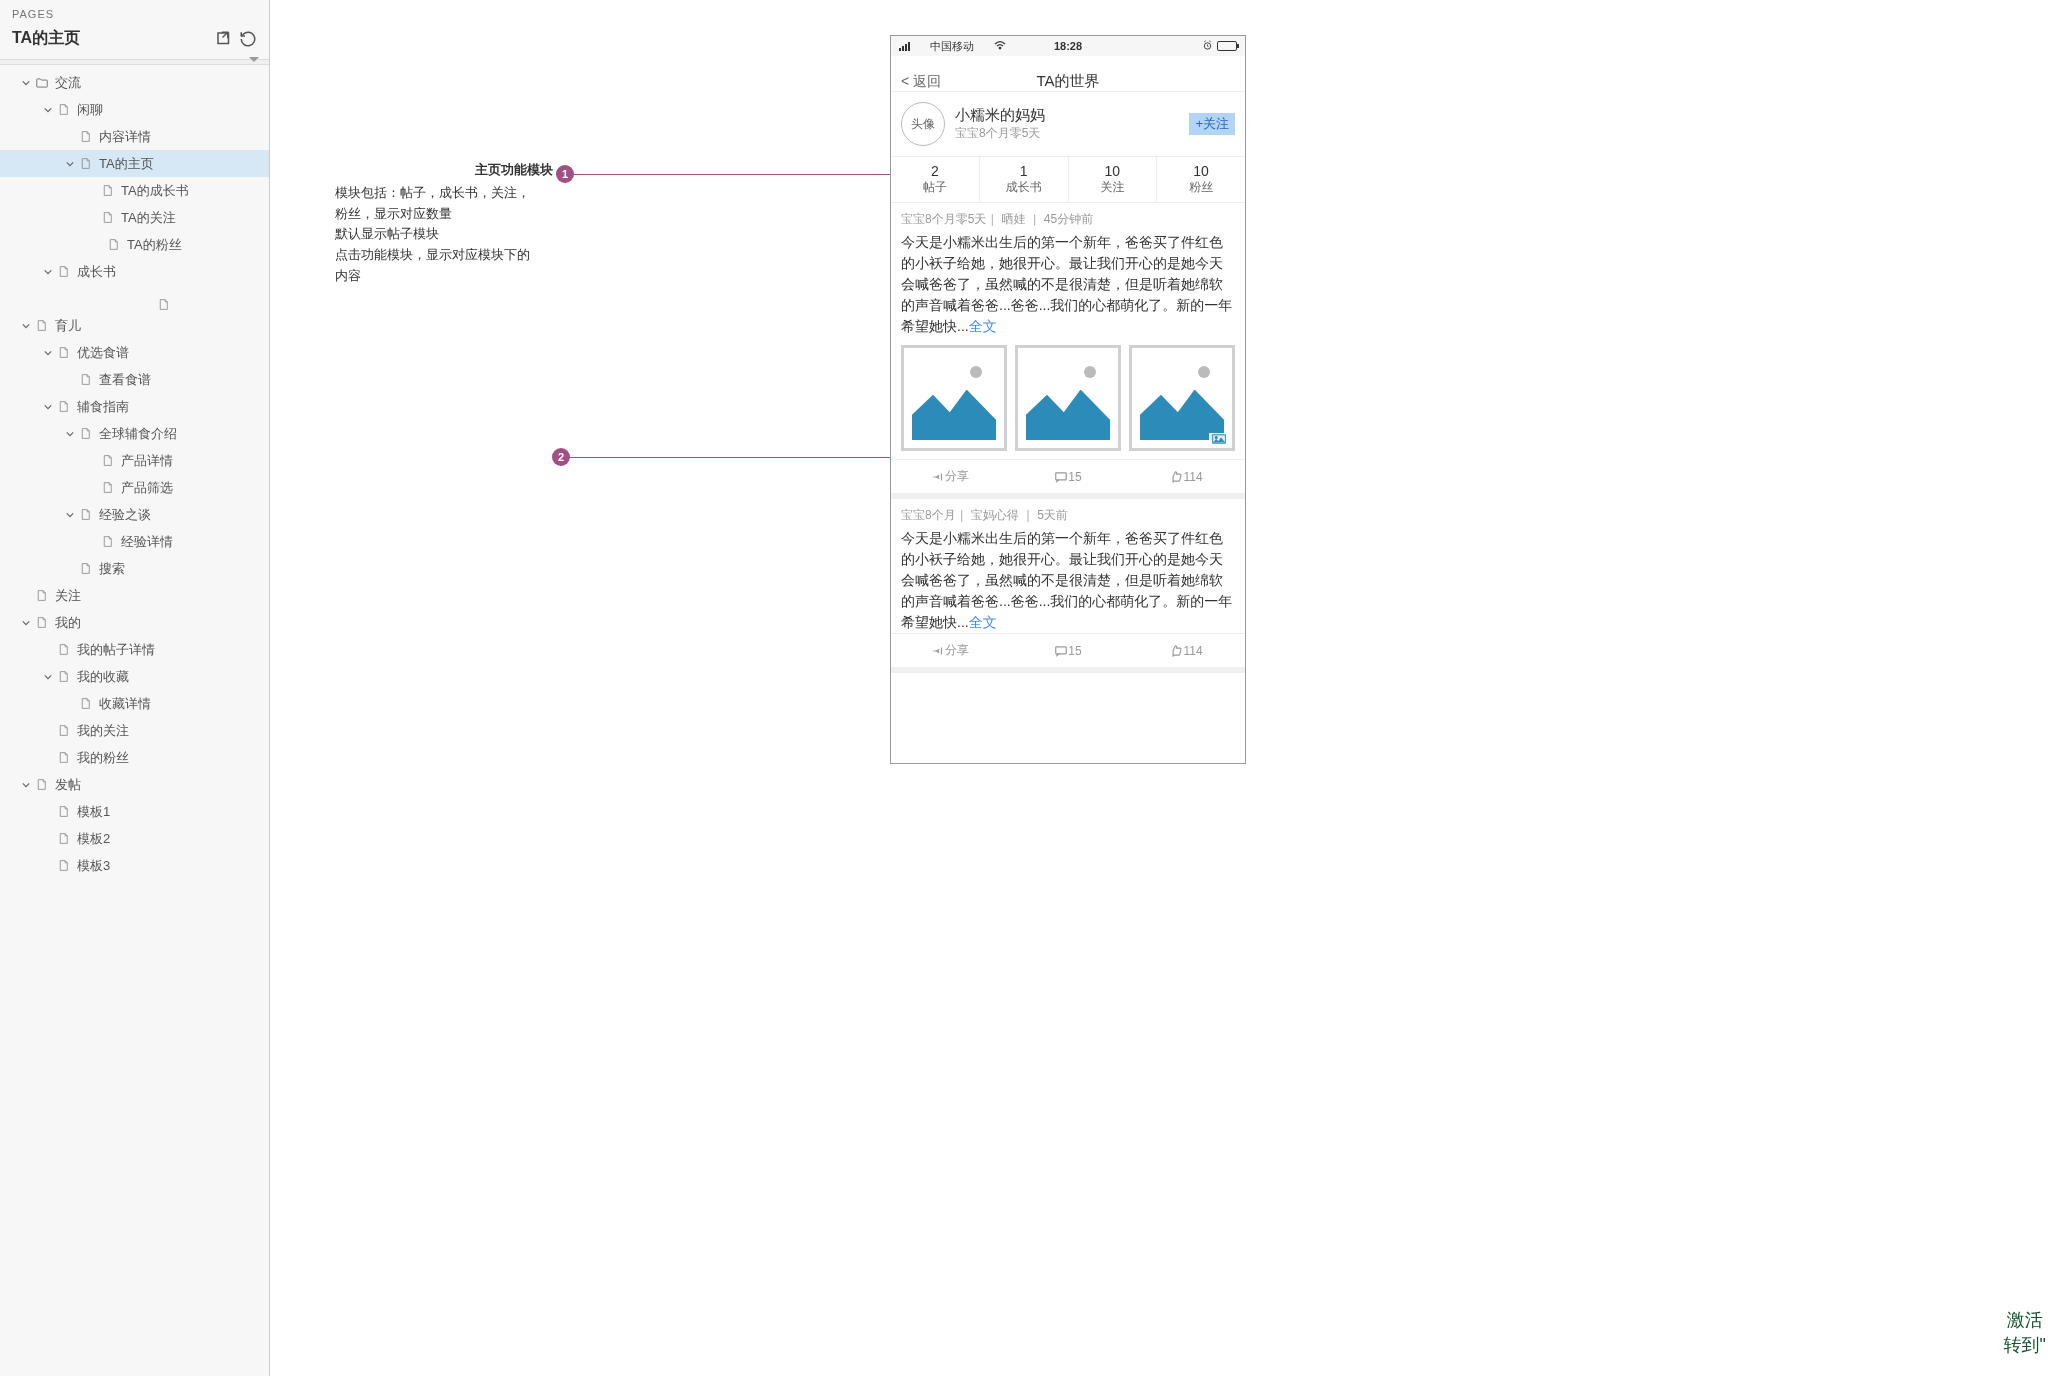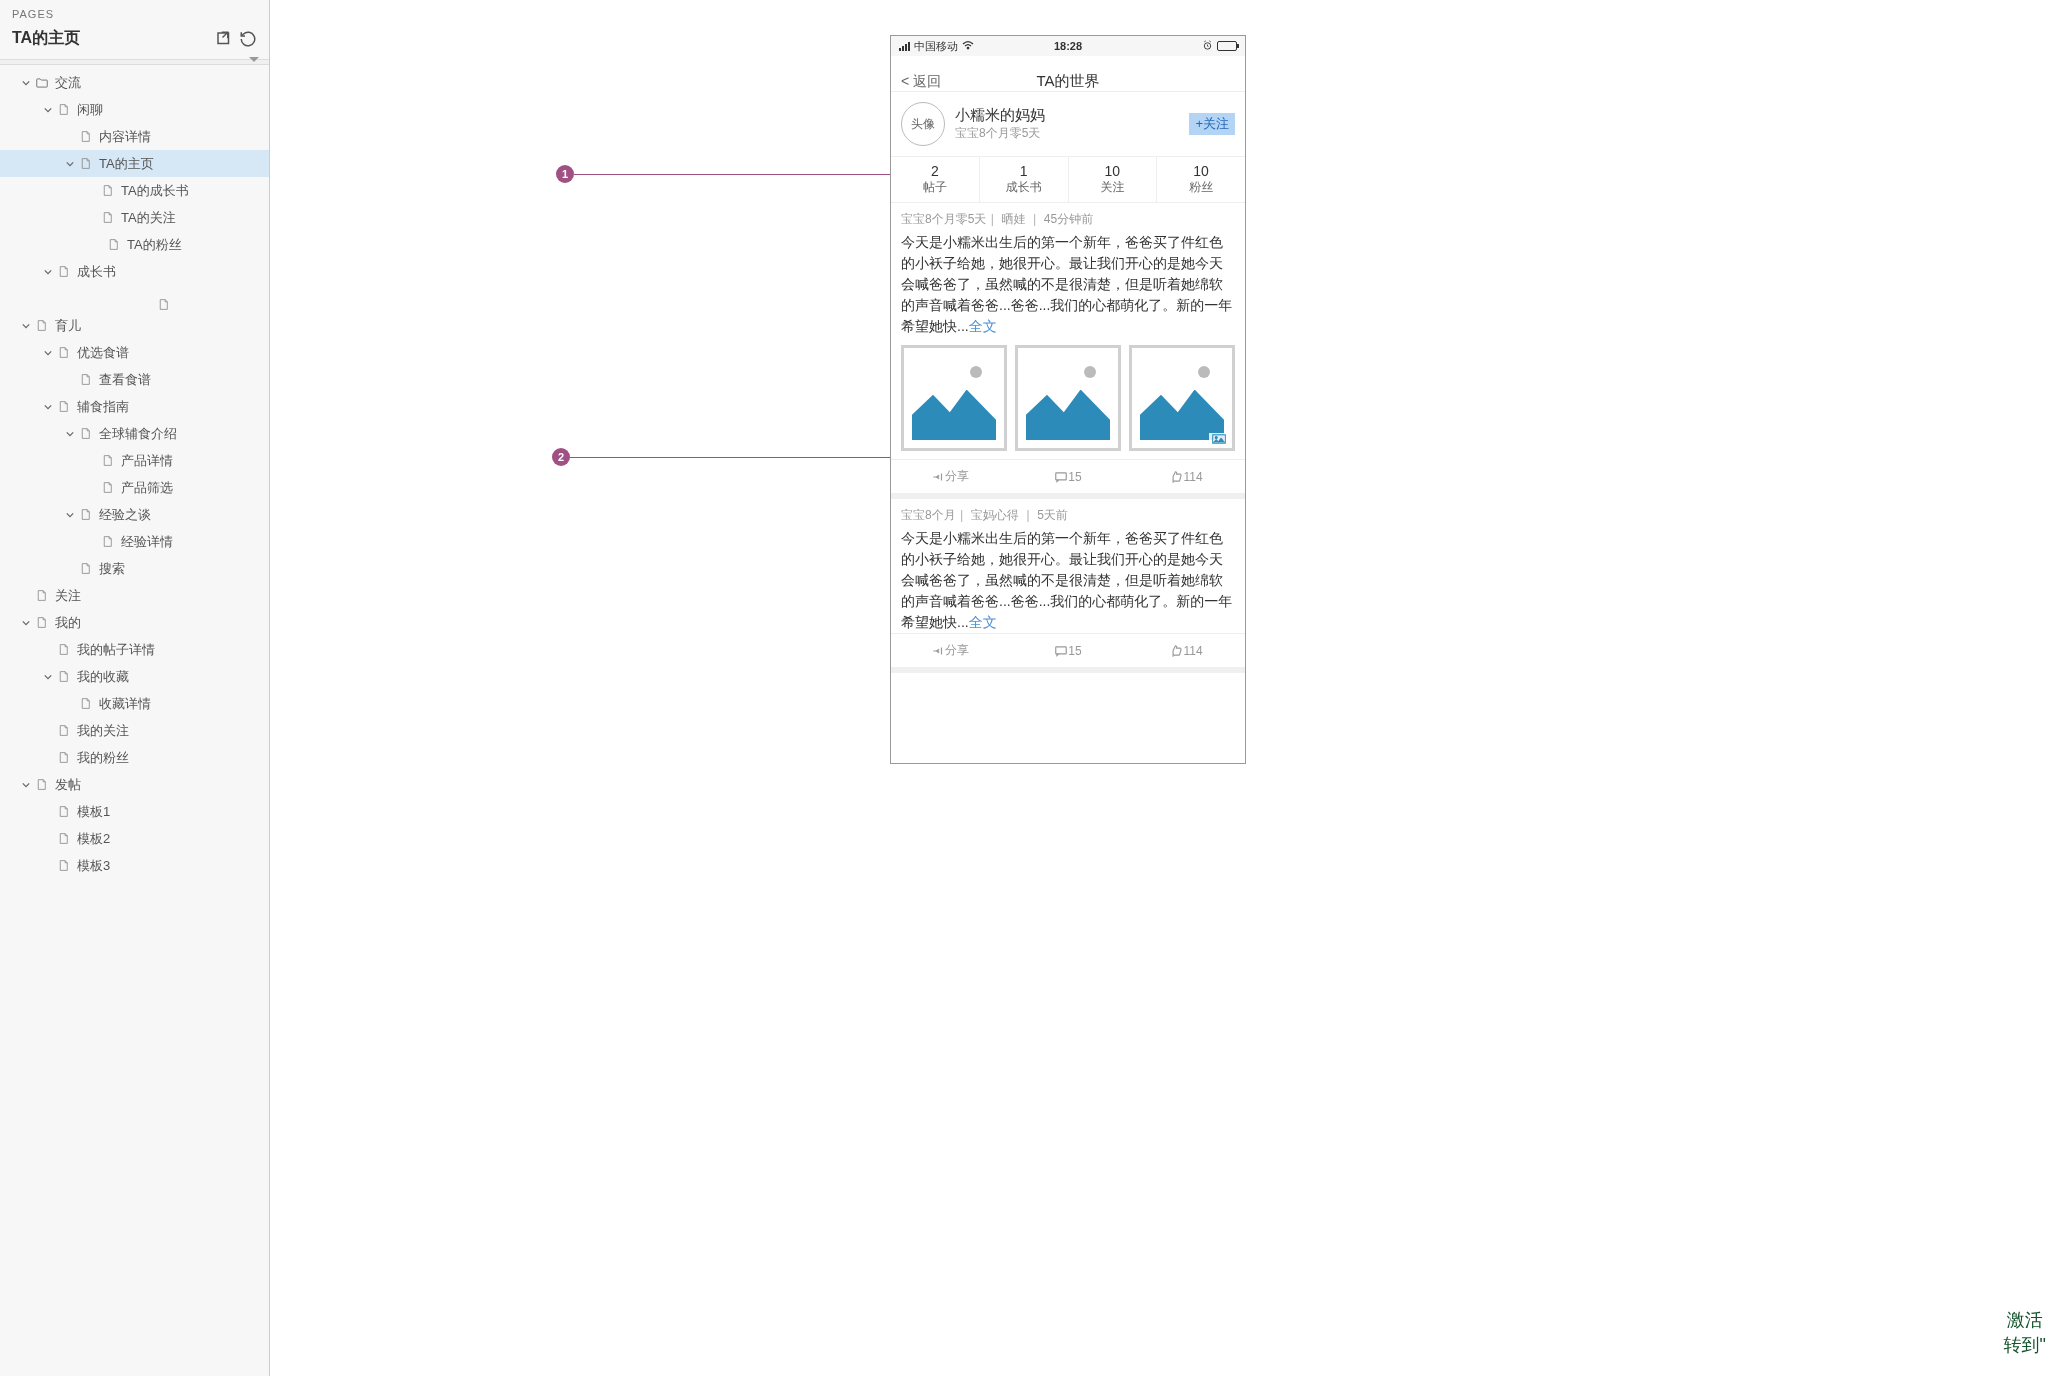--- a/index.html
+++ b/index.html
@@ -28,21 +28,21 @@
   
   .annotation { position: absolute; font-size: 13px; color: #333; line-height: 1.6; }
   .annotation-title { font-weight: bold; text-align: right; margin-bottom: 2px; }
   .ann-link { color: #4a90d9; }
   .ann-bullet { position: absolute; width: 18px; height: 18px; border-radius: 50%; background: #a05082; color: #fff; font-size: 11px; display: flex; align-items: center; justify-content: center; font-weight: bold; }
   .ann-line { position: absolute; height: 1px; background: #a05082; }
   
   
   .phone { position: absolute; left: 620px; top: 35px; width: 356px; border: 1px solid #999; background: #fff; }
   .status-bar { height: 20px; background: #f6f6f6; display: flex; align-items: center; padding: 0 8px; font-size: 11px; color: #333; }
-  .status-left { flex: 1; display: flex; align-items: center; gap: 4px; }
+  .status-left { flex: 1; display: flex; align-items: center; gap: 20px; }
   .status-center { font-weight: bold; }
   .status-right { flex: 1; display: flex; justify-content: flex-end; align-items: center; gap: 4px; }
   .signal { display: inline-flex; gap: 1px; align-items: flex-end; }
   .signal span { width: 2px; background: #333; }
   .wifi-ico { font-size: 11px; }
   .battery { width: 20px; height: 10px; border: 1px solid #333; border-radius: 2px; position: relative; }
   .battery::after { content:""; position:absolute; right:-3px; top:2px; width:2px; height:4px; background:#333; }
   .battery-fill { height:100%; width:80%; background:#4cd964; }
   
   .nav-bar { height: 36px; display: flex; align-items: flex-end; padding: 0 10px; border-bottom: 1px solid #eee; }
@@ -452,20 +452,28 @@
           </span>
           <span class="tree-label">模板3</span>
         </div>
       </div>
   </div>
 
   <div class="canvas">
 
     <div class="ann-bullet" style="left:286px; top:165px;">1</div>
     <div class="ann-line" style="left:304px; top:174px; width:316px;"></div>
+    <div class="annotation" style="left:65px; top:160px; width:218px;">
+      <div class="annotation-title">主页功能模块</div>
+      <div>模块包括：帖子，成长书，关注，</div>
+      <div>粉丝，显示对应数量</div>
+      <div>默认显示帖子模块</div>
+      <div>点击功能模块，显示对应模块下的</div>
+      <div>内容</div>
+    </div>
 
     <div class="ann-bullet" style="left:282px; top:448px;">2</div>
     <div class="ann-line" style="left:300px; top:457px; width:320px;"></div>
 
     <div class="phone">
       <div class="status-bar">
         <div class="status-left">
           <span class="signal">
               <span style="height:3px"></span>
               <span style="height:5px"></span>

